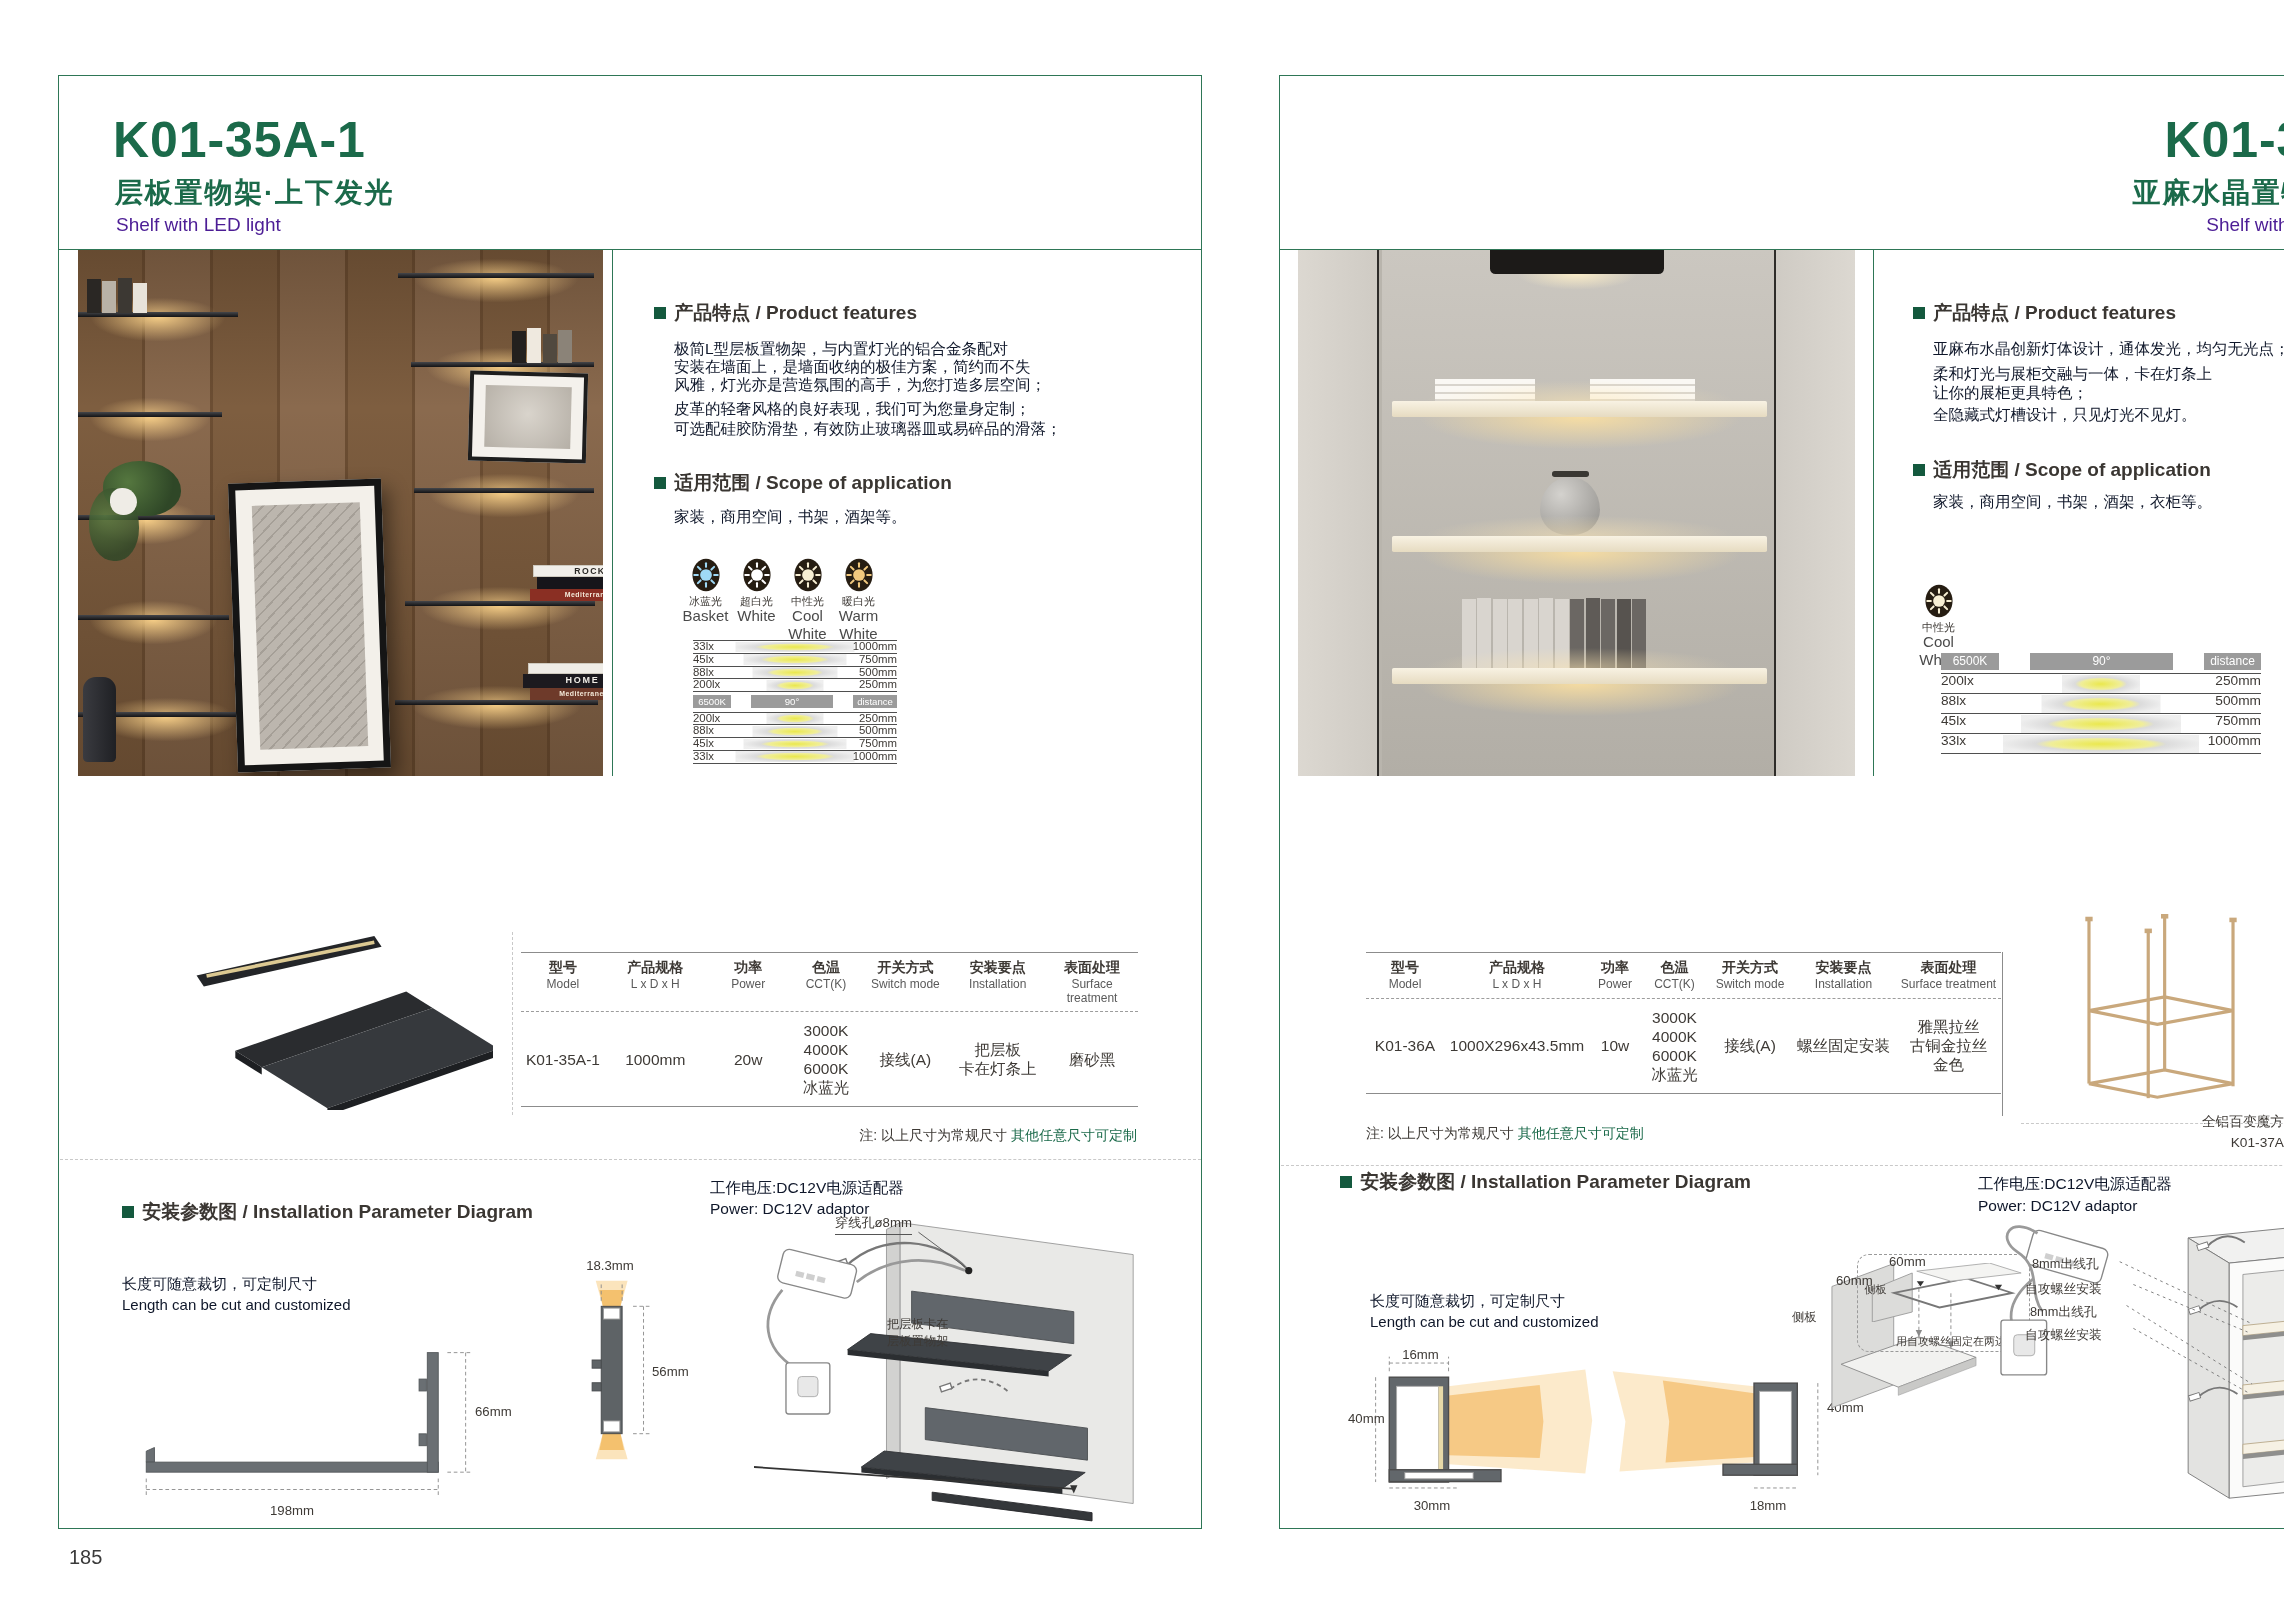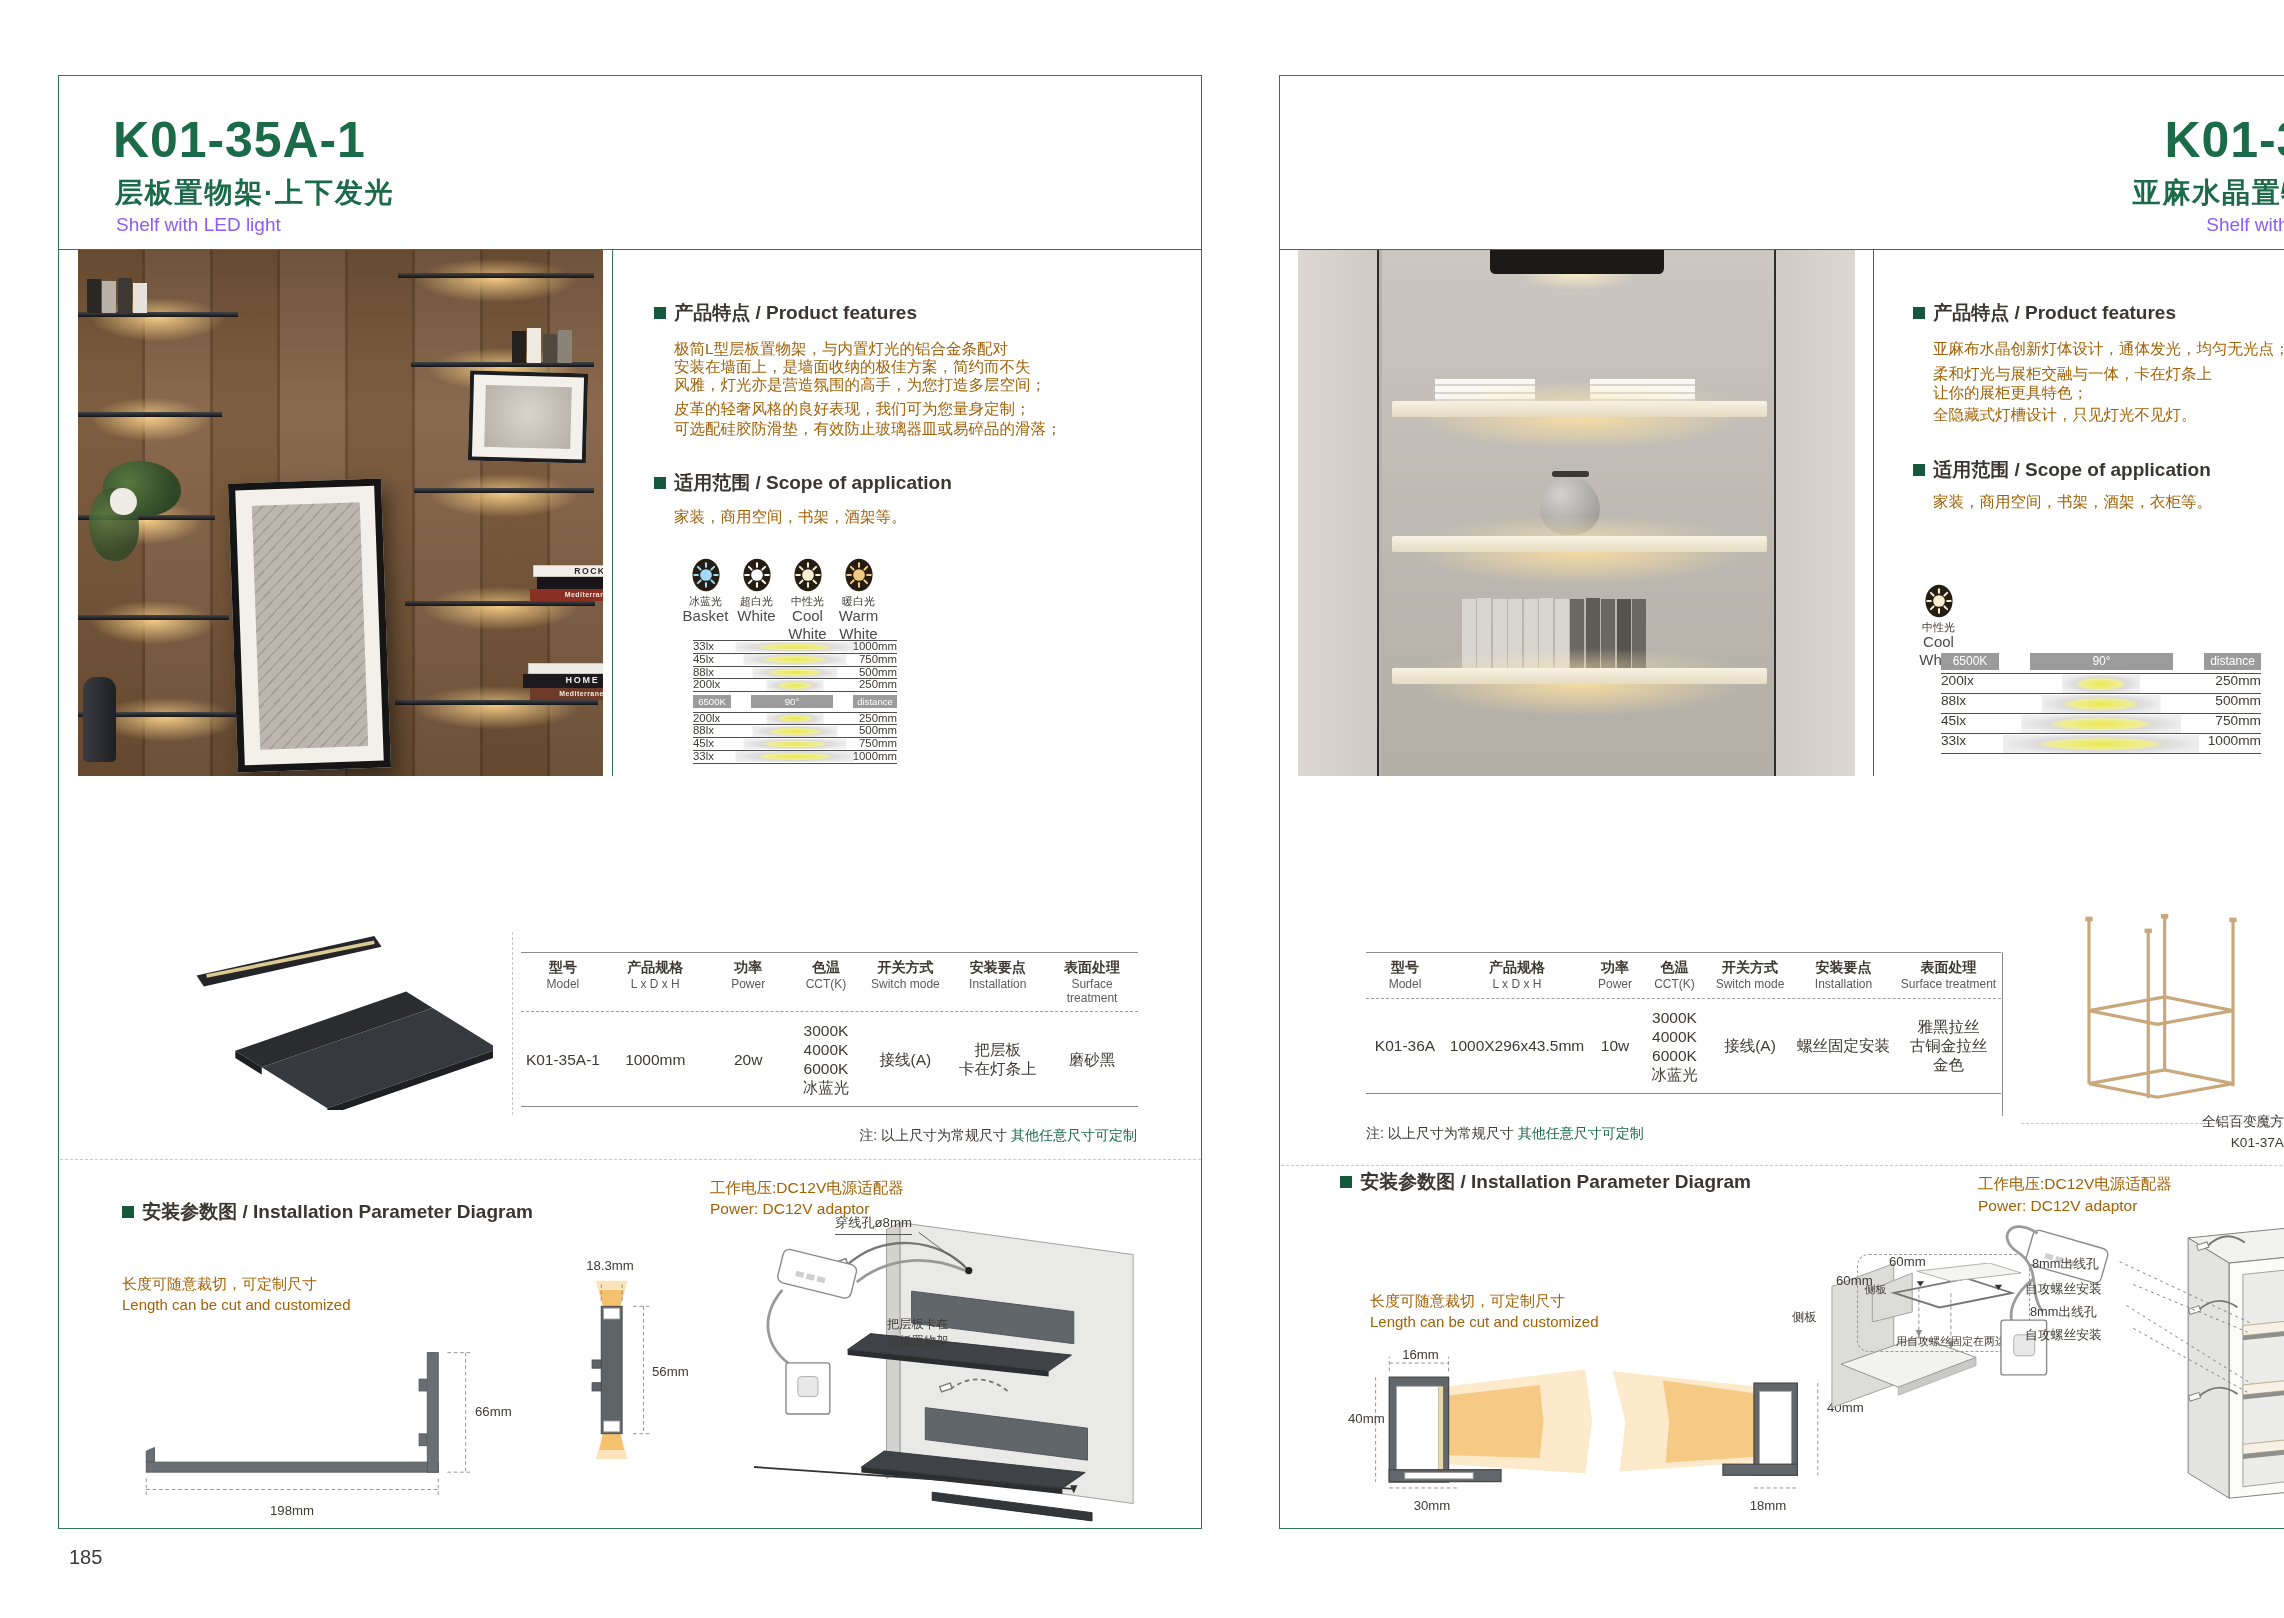--- a/index.html
+++ b/index.html
@@ -3,25 +3,25 @@
 <meta charset="utf-8">
 <style>
 *{box-sizing:border-box}
 body{margin:0;background:#ffffff}
 .sheet{position:relative;width:2482px;height:1618px;background:#ffffff;font-family:"Liberation Sans","DejaVu Sans",sans-serif;color:#3E3A36;overflow:hidden}
 .pbox{position:absolute;border:1.4px solid #2E7656}
 .grule-h{position:absolute;height:1.4px;background:#2E7656}
 .grule-v{position:absolute;width:1.4px;background:#2E7656}
 .model{position:absolute;font-size:50px;font-weight:bold;color:#1B6A4A;line-height:1;letter-spacing:0.9px}
 .subcn{position:absolute;font-size:28px;font-weight:bold;color:#1B6A4A;line-height:1;letter-spacing:1.8px}
-.suben{position:absolute;font-size:19px;color:#8b5cf6;line-height:1}
+.suben{position:absolute;font-size:19px;color:#4c1d95;line-height:1}
 .tr{text-align:right}
 .sec{position:absolute;display:flex;align-items:center;gap:8.2px;font-size:19px;font-weight:bold;color:#3A3632;line-height:1}
 .sq{width:12px;height:12px;background:#14593E;flex:none}
-.para{position:absolute;font-size:15.5px;line-height:18px;color:#a16207;white-space:nowrap}
+.para{position:absolute;font-size:15.5px;line-height:18px;color:#0f172a;white-space:nowrap}
 .cctrow{position:absolute;display:flex}
 .cct{width:51px;text-align:center}
 .cct-cn{font-size:11px;margin-top:2.7px;line-height:1.15}
 .cct-en{font-size:15px;color:#4a4a4a;line-height:1.2}
 .pm{position:absolute}
 .pm-grp{border-bottom:0.9px solid #4f4f4f}
 .pm-row{position:relative;display:flex;justify-content:space-between;align-items:flex-start;border-top:0.9px solid #4f4f4f}
 .pm-l .pm-row{height:12.8px;font-size:11.4px}
 .pm-r .pm-row{height:20px;font-size:13.7px}
 .lux,.dist{position:relative;z-index:2;line-height:1}

